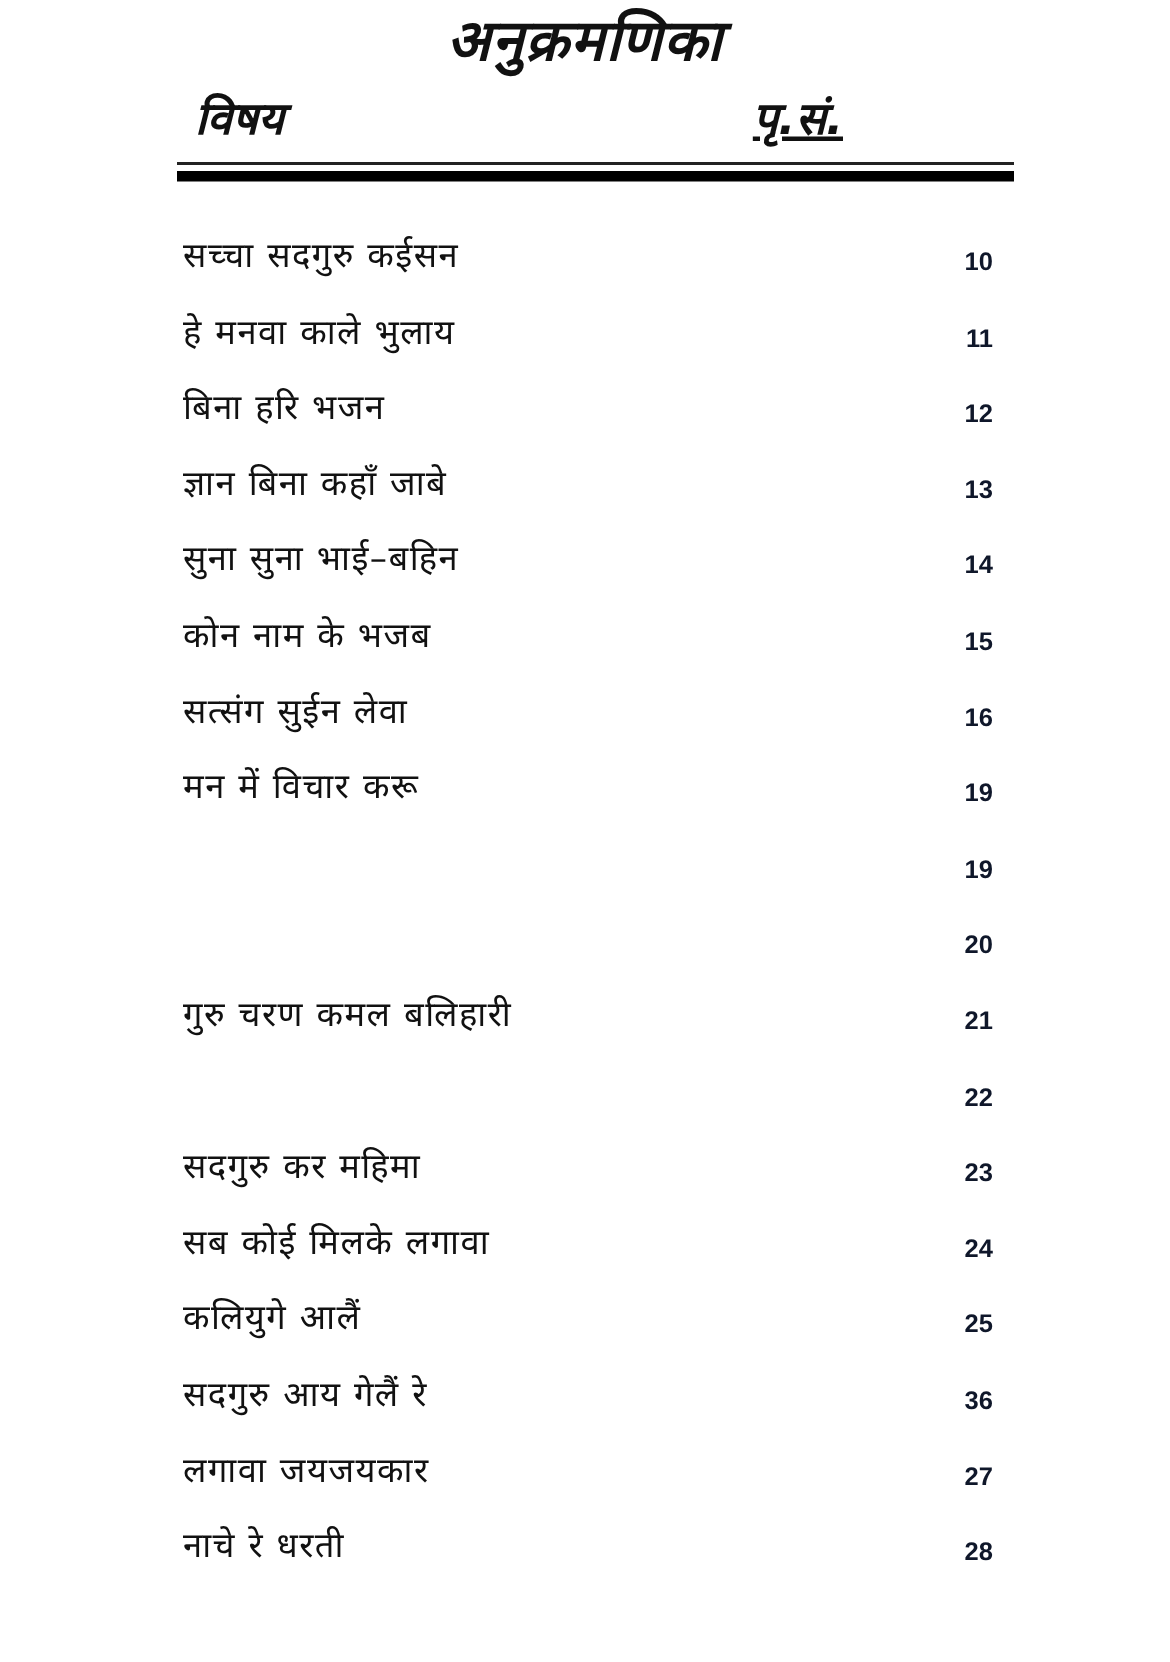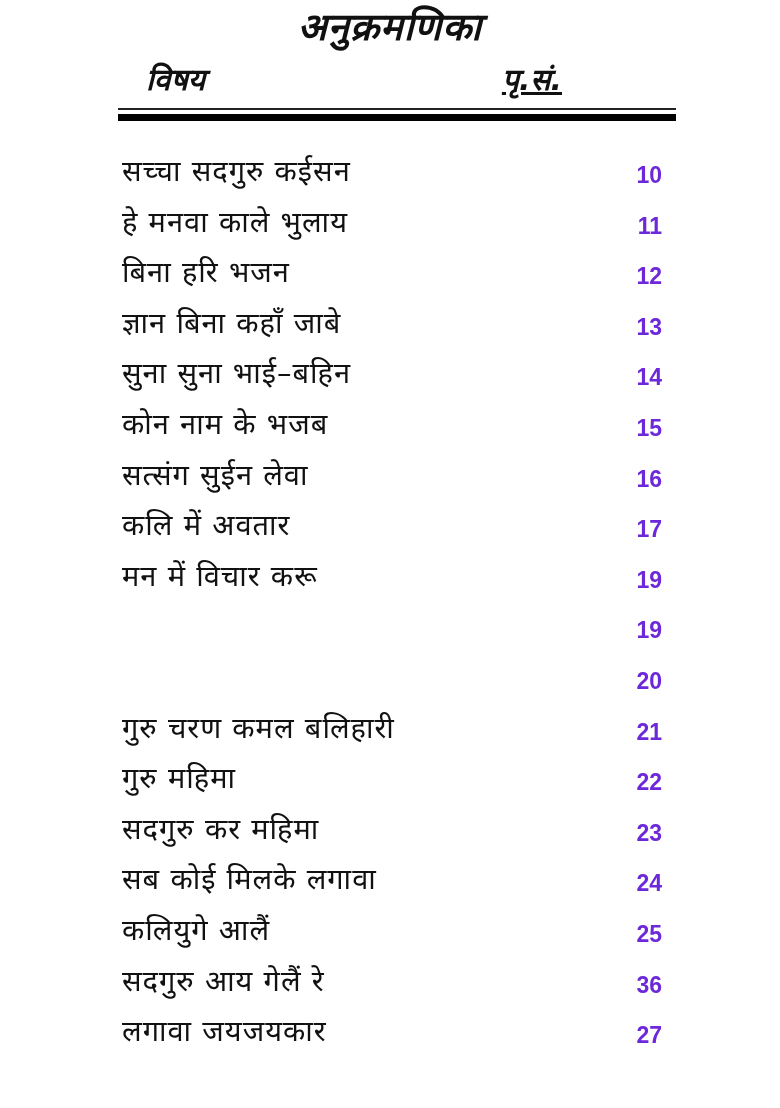--- a/index.html
+++ b/index.html
@@ -32,21 +32,20 @@
       line-height: 54px;
       letter-spacing: 1px;
     }
     .col-head {
       position: absolute;
       top: 58px;
       font-size: 30px;
       font-weight: bold;
       font-style: italic;
       line-height: 44px;
-      margin-left: 16px;
     }
     .col-head.left { left: 130px; }
     .col-head.right { right: 102px; text-align: right; text-decoration: underline; }
     .rule-thin {
       position: absolute;
       left: 118px;
       width: 558px;
       top: 108px;
       height: 2px;
       background: #222222;
@@ -69,36 +68,36 @@
       list-style: none;
     }
     .toc-row {
       position: relative;
       height: 50.6px;
     }
     .toc-title {
       position: absolute;
       left: 122px;
       top: 0;
-      font-size: 29px;
+      font-size: 23px;
       line-height: 50px;
       color: #111111;
       letter-spacing: 1px;
     }
     .toc-page {
       position: absolute;
       right: 118px;
       top: 4px;
       width: 60px;
       text-align: right;
       font-family: "Liberation Sans", sans-serif;
       font-weight: bold;
-      font-size: 23px;
+      font-size: 17px;
       line-height: 50px;
-      color: #6d28d9;
+      color: #0f172a;
     }
   </style>
 </head>
 <body>
 
 <div class="page">
   <div class="title">अनुक्रमणिका</div>
 
   <div class="col-head left">विषय</div>
   <div class="col-head right">पृ.सं.</div>
@@ -129,39 +128,34 @@
       </li>
     <li class="toc-row">
         <span class="toc-title">कोन नाम के भजब</span>
         <span class="toc-page">15</span>
       </li>
     <li class="toc-row">
         <span class="toc-title">सत्संग सुईन लेवा</span>
         <span class="toc-page">16</span>
       </li>
     <li class="toc-row">
-        <span class="toc-title">कलि में अवतार</span>
-        <span class="toc-page">17</span>
-      </li>
-    <li class="toc-row">
         <span class="toc-title">मन में विचार करू</span>
         <span class="toc-page">19</span>
       </li>
     <li class="toc-row">
         <span class="toc-page">19</span>
       </li>
     <li class="toc-row">
         <span class="toc-page">20</span>
       </li>
     <li class="toc-row">
         <span class="toc-title">गुरु चरण कमल बलिहारी</span>
         <span class="toc-page">21</span>
       </li>
     <li class="toc-row">
-        <span class="toc-title">गुरु महिमा</span>
         <span class="toc-page">22</span>
       </li>
     <li class="toc-row">
         <span class="toc-title">सदगुरु कर महिमा</span>
         <span class="toc-page">23</span>
       </li>
     <li class="toc-row">
         <span class="toc-title">सब कोई मिलके लगावा</span>
         <span class="toc-page">24</span>
       </li>
@@ -170,14 +164,18 @@
         <span class="toc-page">25</span>
       </li>
     <li class="toc-row">
         <span class="toc-title">सदगुरु आय गेलैं रे</span>
         <span class="toc-page">36</span>
       </li>
     <li class="toc-row">
         <span class="toc-title">लगावा जयजयकार</span>
         <span class="toc-page">27</span>
       </li>
+    <li class="toc-row">
+        <span class="toc-title">नाचे रे धरती</span>
+        <span class="toc-page">28</span>
+      </li>
   </ul>
 </div>
 
 </body></html>

